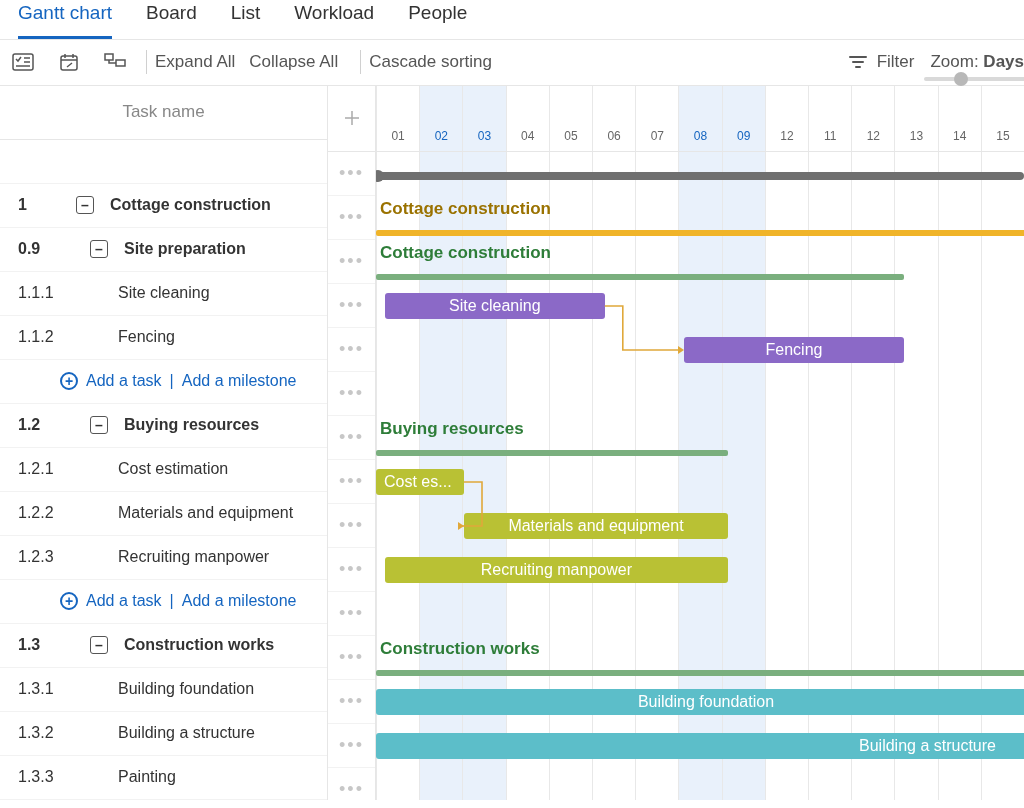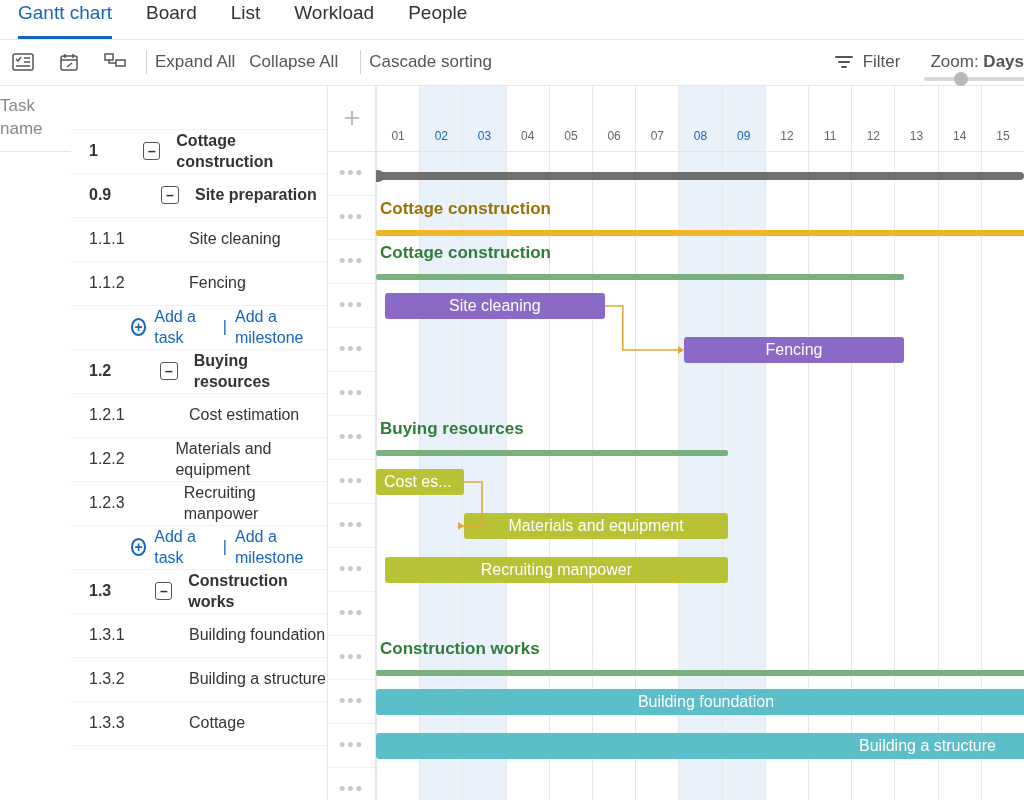--- a/index.html
+++ b/index.html
@@ -17,29 +17,29 @@
   #tabs{display:flex;gap:34px;padding:0 18px 0;border-bottom:1px solid var(--line)}
   #tabs span{padding:0 0 10px;color:#333;font-size:19px;cursor:pointer}
   #tabs span.active{color:var(--blue2);border-bottom:3px solid var(--blue2);font-weight:500}
 
   
   #toolbar{display:flex;align-items:center;height:46px;border-bottom:1px solid var(--line);font-size:17px;color:#555;position:relative}
   .tbicon{width:26px;height:22px;margin:0 10px;display:flex;align-items:center;justify-content:center;cursor:pointer}
   .vbar{width:1px;height:24px;background:#d0d0d0;margin:0 8px}
   #toolbar .txtbtn{margin-right:14px;cursor:pointer}
   #toolbar .spacer{flex:1}
-  #filter{display:flex;align-items:center;gap:10px;cursor:pointer;margin-right:30px}
+  #filter{display:flex;align-items:center;gap:10px;cursor:pointer;margin-right:16px}
   #zoom{position:relative;color:#555;font-size:17px}
   #zoom b{font-weight:600}
   #slider{position:absolute;right:-60px;top:26px;width:160px;height:4px;border-radius:2px;background:#d9d9d9}
   #slider:after{content:"";position:absolute;top:-5px;left:30px;width:14px;height:14px;border-radius:50%;background:#b8b8b8}
 
   
   #wrap{display:flex;height:calc(808px - 48px - 46px)}
-  #left{width:var(--leftW);border-right:1px solid var(--line);display:flex;flex-direction:row}
+  #left{width:var(--leftW);border-right:1px solid var(--line);display:flex;flex-direction:column}
   #handlecol{width:var(--handleW);border-right:1px solid var(--line)}
   #right{flex:1;overflow:hidden;position:relative}
 
   
   #lhdr{height:66px;display:flex;align-items:center;justify-content:center;color:#888;border-bottom:1px solid var(--line)}
   #hhd{height:66px;border-bottom:1px solid var(--line);display:flex;align-items:center;justify-content:center}
   #hhd svg{stroke:#aaa}
 
   
   .lrow{height:var(--rowH);display:flex;align-items:center;border-bottom:1px solid #f2f2f2;padding-left:18px;font-size:16px}
@@ -209,21 +209,21 @@
       <span>Building foundation</span>
         </div>
         <div class="lrow ">
       <span class="num s2">1.3.2</span>
 
       <span>Building a structure</span>
         </div>
         <div class="lrow ">
       <span class="num s2">1.3.3</span>
 
-      <span>Cottage</span>
+      <span>Painting</span>
         </div>
       </div>
   </div>
 
   <div id="handlecol">
     <div id="hhd">
       <svg width="18" height="18">
           <path d="M9 2v14M2 9h14" stroke-width="1.5" fill="none"></path>
         </svg>
     </div>

